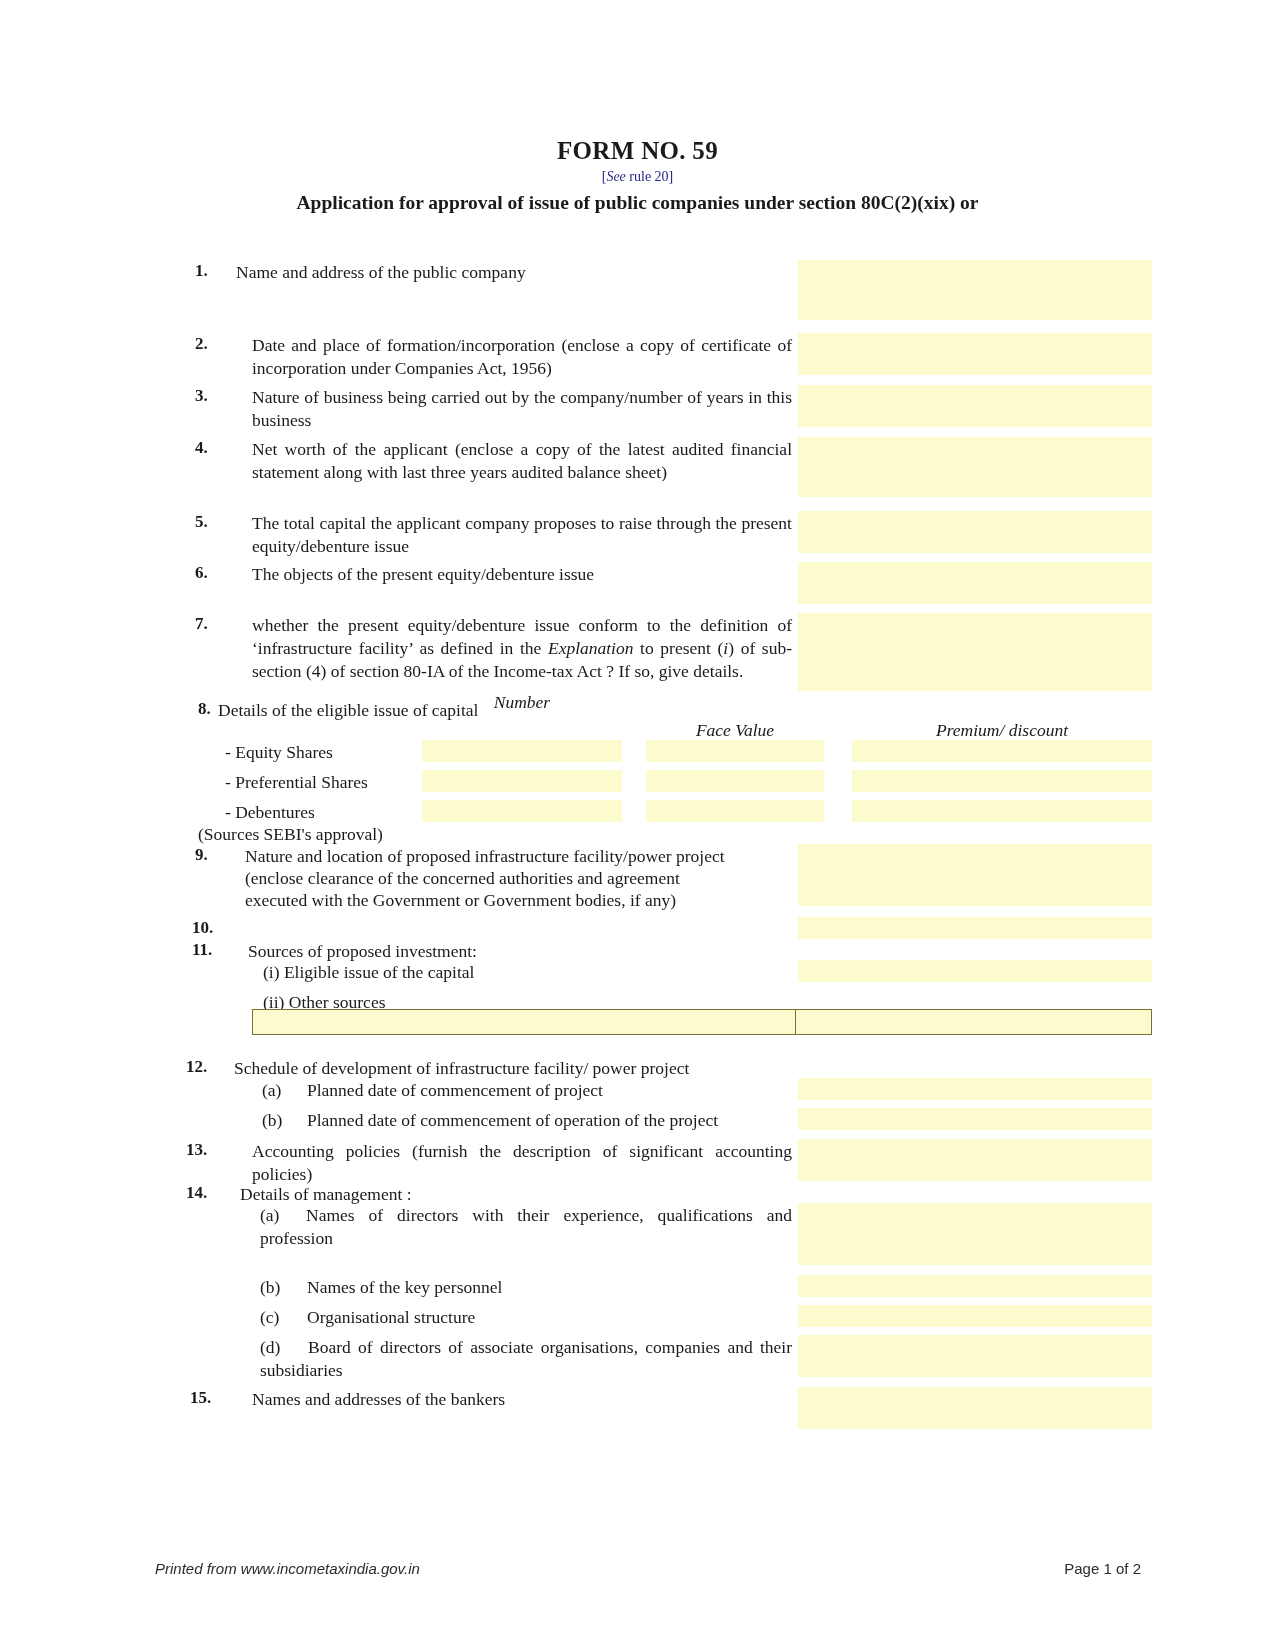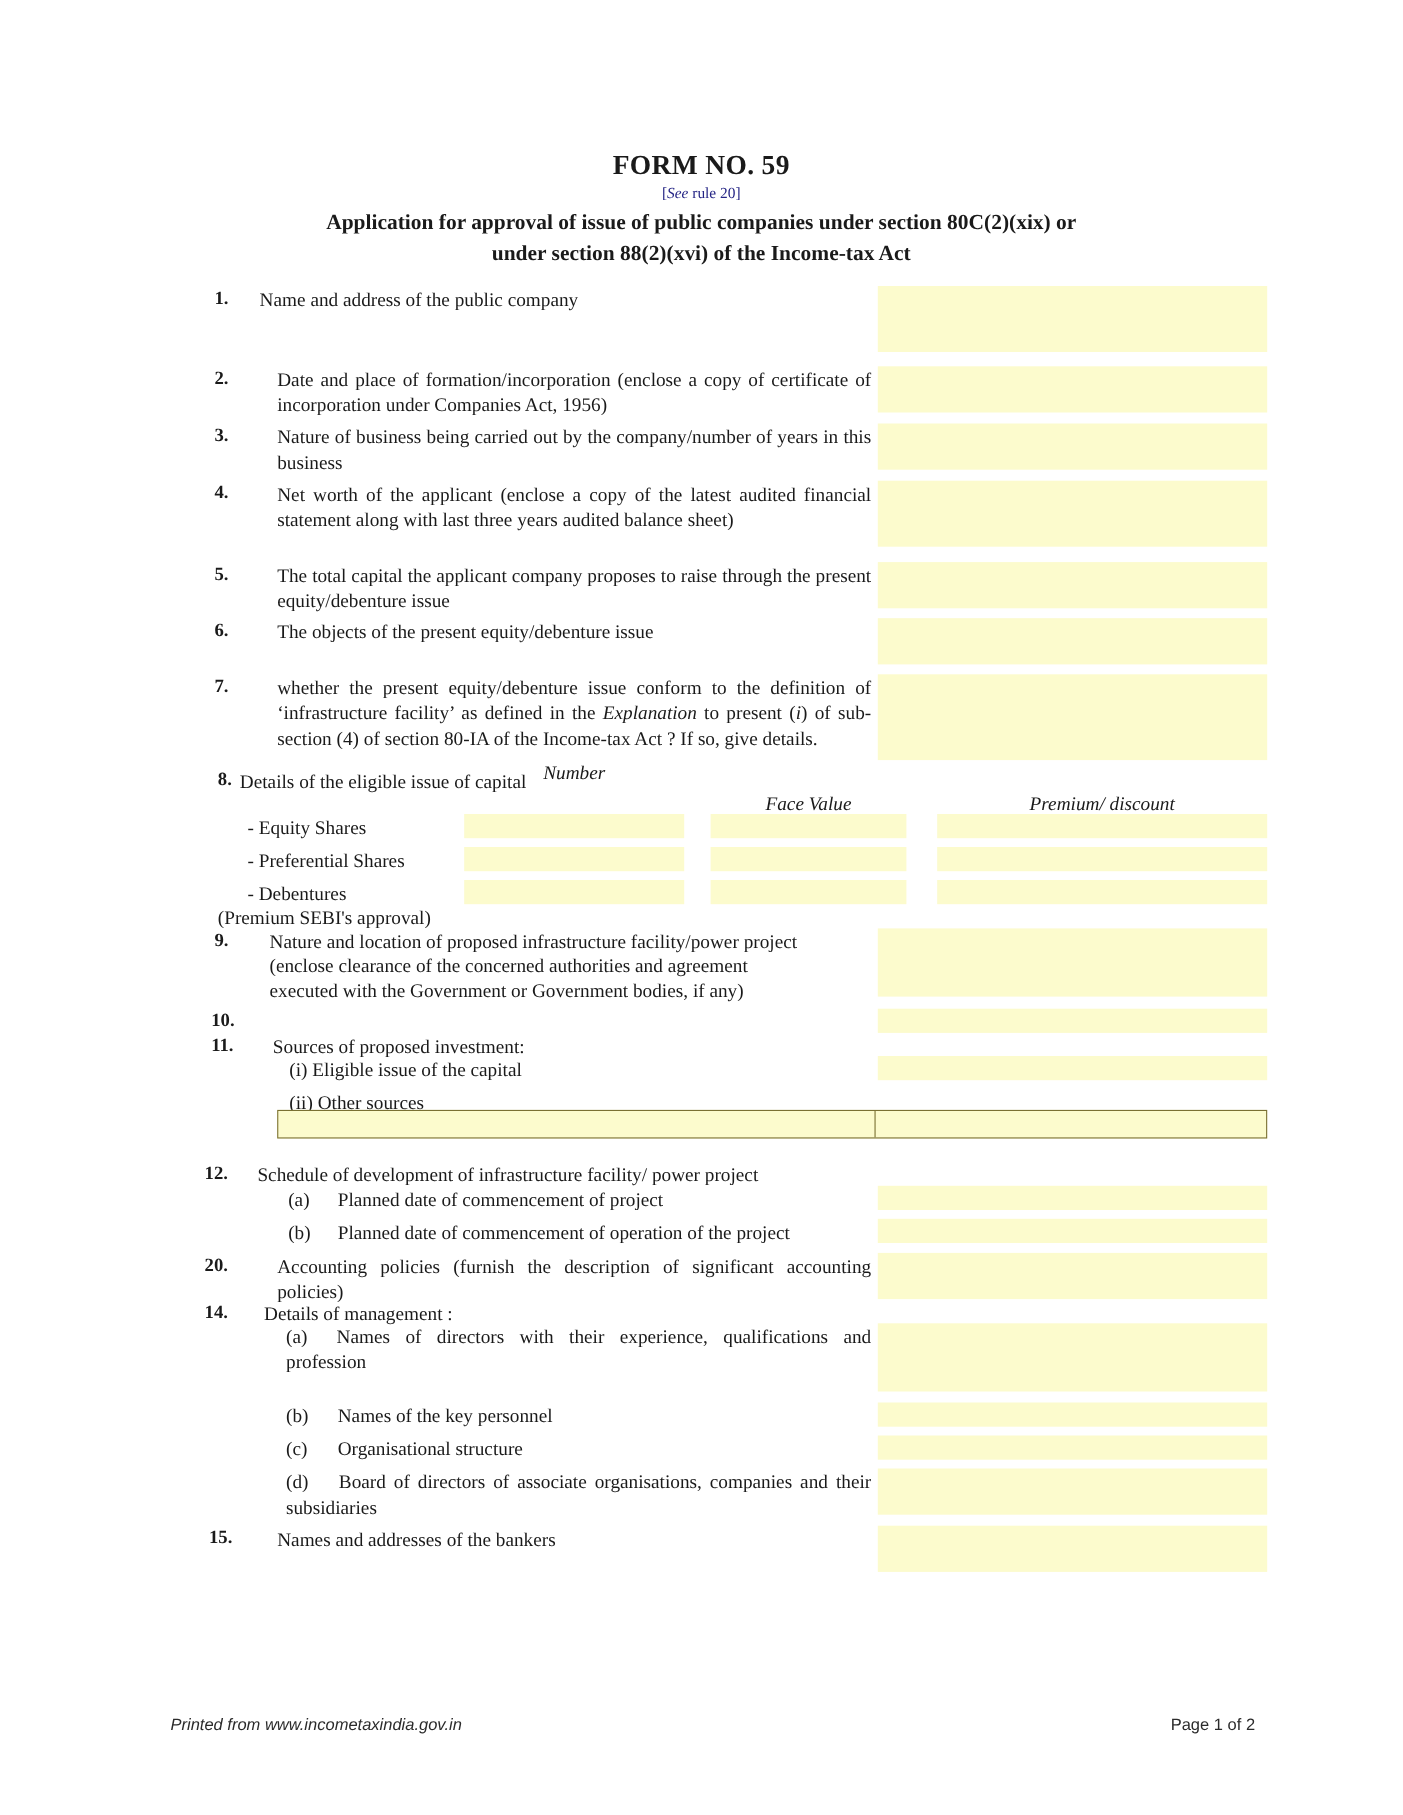--- a/index.html
+++ b/index.html
@@ -134,21 +134,20 @@
 </head>
 <body>
 
 <div class="page">
 
   <div class="title-block">
     <div class="form-no">FORM NO. 59</div>
     <div class="see-rule"><span>[</span><span class="it">See</span><span> rule 20]</span></div>
     <div class="subject">
       <div>Application for approval of issue of public companies under section 80C(2)(xix) or</div>
-      <div>under section 88(2)(xvi) of the Income-tax Act</div>
     </div>
   </div>
 
   <div class="num" style="left:195px; top:261px;">1.</div>
   <div class="txt nojust" style="left:236px; top:261px; width:540px;">Name and address of the public company</div>
   <div class="field" style="left:798px; top:260px; width:354px; height:60px;"></div>
 
   <div class="num" style="left:195px; top:334px;">2.</div>
   <div class="txt" style="left:252px; top:334px; width:540px;">Date and place of formation/incorporation (enclose a copy of certificate of incorporation under Companies Act, 1956)</div>
   <div class="field" style="left:798px; top:333px; width:354px; height:42px;"></div>
@@ -188,21 +187,21 @@
   <div class="tbl-label" style="left:225px; top:772px;">-  Preferential Shares</div>
   <div class="field" style="left:422px; top:770px; width:200px; height:22px;"></div>
   <div class="field" style="left:646px; top:770px; width:178px; height:22px;"></div>
   <div class="field" style="left:852px; top:770px; width:300px; height:22px;"></div>
 
   <div class="tbl-label" style="left:225px; top:802px;">-  Debentures</div>
   <div class="field" style="left:422px; top:800px; width:200px; height:22px;"></div>
   <div class="field" style="left:646px; top:800px; width:178px; height:22px;"></div>
   <div class="field" style="left:852px; top:800px; width:300px; height:22px;"></div>
 
-  <div class="txt nojust" style="left:198px; top:823px; width:420px;">(Premium SEBI's approval)</div>
+  <div class="txt nojust" style="left:198px; top:823px; width:420px;">(Sources SEBI's approval)</div>
 
   <div class="num" style="left:195px; top:845px;">9.</div>
   <div class="txt nojust" style="left:245px; top:845px; width:560px;">Nature and location of proposed infrastructure facility/power project</div>
   <div class="txt nojust" style="left:245px; top:867px; width:560px;">(enclose clearance of the concerned authorities and  agreement</div>
   <div class="txt nojust" style="left:245px; top:889px; width:560px;">executed with  the  Government  or  Government bodies, if any)</div>
   <div class="field" style="left:798px; top:844px; width:354px; height:62px;"></div>
 
   <div class="num" style="left:192px; top:918px;">10.</div>
   <div class="field" style="left:798px; top:917px; width:354px; height:22px;"></div>
 
@@ -223,21 +222,21 @@
   <div class="txt nojust" style="left:234px; top:1057px; width:560px;">Schedule of development of infrastructure facility/ power project</div>
 
   <div class="txt nojust" style="left:262px; top:1079px;">(a)</div>
   <div class="txt nojust" style="left:307px; top:1079px; width:485px;">Planned date of commencement of project</div>
   <div class="field" style="left:798px; top:1078px; width:354px; height:22px;"></div>
 
   <div class="txt nojust" style="left:262px; top:1109px;">(b)</div>
   <div class="txt nojust" style="left:307px; top:1109px; width:485px;">Planned date of commencement of operation of the project</div>
   <div class="field" style="left:798px; top:1108px; width:354px; height:22px;"></div>
 
-  <div class="num" style="left:186px; top:1140px;">20.</div>
+  <div class="num" style="left:186px; top:1140px;">13.</div>
   <div class="txt" style="left:252px; top:1140px; width:540px;">Accounting policies (furnish the description of significant accounting policies)</div>
   <div class="field" style="left:798px; top:1139px; width:354px; height:42px;"></div>
 
   <div class="num" style="left:186px; top:1183px;">14.</div>
   <div class="txt nojust" style="left:240px; top:1183px; width:540px;">Details of management :</div>
 
   <div class="txt nojust" style="left:260px; top:1204px;">(a)</div>
   <div class="txt" style="left:260px; top:1204px; width:532px; text-indent:46px;">Names of directors with their experience, qualifications and profession</div>
   <div class="field" style="left:798px; top:1203px; width:354px; height:62px;"></div>
 

